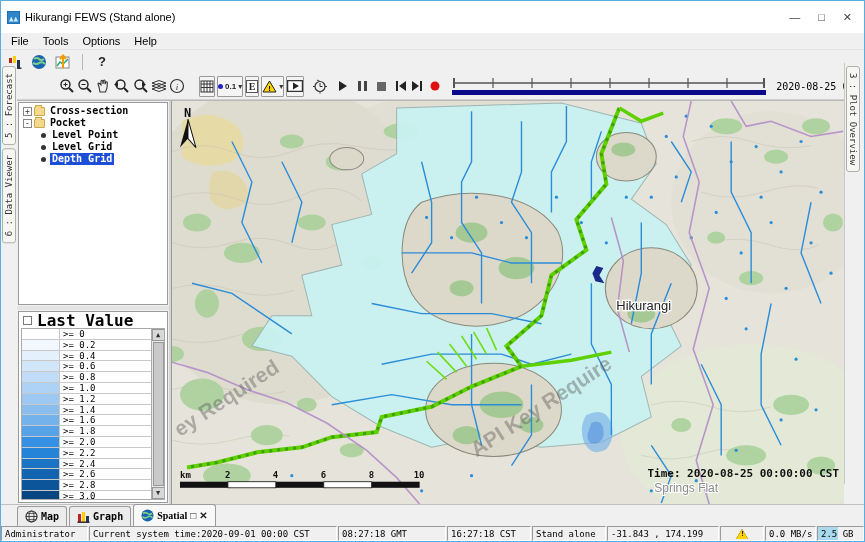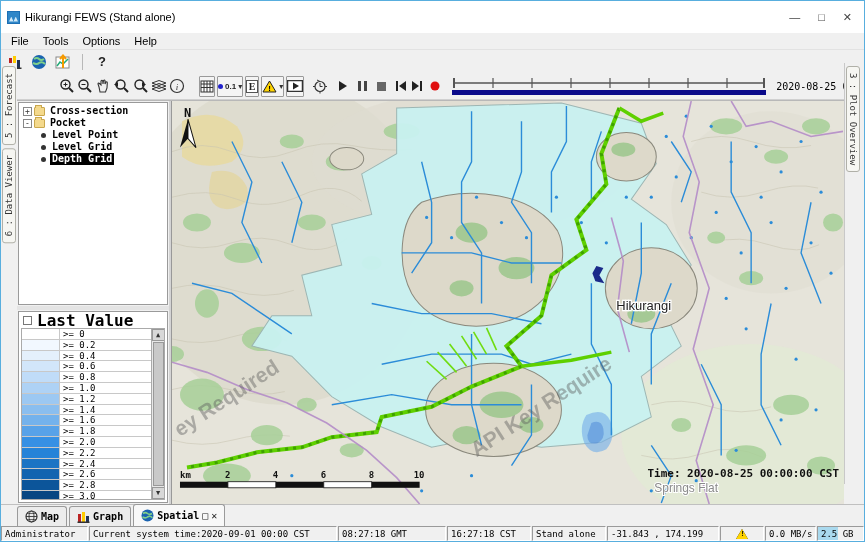--- a/index.html
+++ b/index.html
@@ -44,40 +44,40 @@
   
   .main{flex:1 1 auto;display:flex;margin-left:16px;margin-right:20px;min-height:0;border-top:1px solid #b8b8b8;}
   .left-panel{width:154px;flex:0 0 auto;display:flex;flex-direction:column;border-right:2px solid #d4d4d4;background:#f0f0f0;}
   .tree-panel{flex:0 0 203px;background:#fff;border:1px solid #9a9a9a;margin:1px;overflow:hidden;font-family:"DejaVu Sans Mono",monospace;font-size:10px;font-weight:bold;padding-top:2px;}
   .tree-row{display:flex;align-items:center;height:12px;line-height:12px;white-space:nowrap;}
   .expander{width:9px;height:9px;border:1px solid #888;background:#fff;font-size:8px;line-height:7px;text-align:center;margin:0 2px 0 4px;color:#333;font-weight:normal;flex:0 0 auto;}
   .folder{width:11px;height:9px;background:#f4d98c;border:1px solid #caa84e;border-radius:1px;margin-right:3px;flex:0 0 auto;position:relative;}
   .folder:before{content:"";position:absolute;top:-3px;left:0;width:5px;height:2px;background:#f4d98c;border:1px solid #caa84e;border-bottom:none;}
   .bullet{width:5px;height:5px;border-radius:50%;background:#333;margin:0 4px 0 22px;flex:0 0 auto;}
   .tree-label{padding:0 2px;}
-  .tree-label.selected{background:#000000;color:#fff;}
+  .tree-label.selected{background:#1d4ed8;color:#fff;}
   .splitter{flex:0 0 4px;background:#e4e4e4;}
   .legend-panel{flex:1 1 auto;background:#fff;border:1px solid #9a9a9a;margin:1px;display:flex;flex-direction:column;overflow:hidden;font-family:"DejaVu Sans Mono",monospace;}
   .lg-head{height:16px;display:flex;align-items:center;padding:2px 4px;font-size:16px;font-weight:bold;flex:0 0 auto;}
   .checkbox{width:9px;height:9px;border:1px solid #777;background:#fff;margin-right:5px;flex:0 0 auto;}
   .lg-table{flex:1 1 auto;border:1px solid #aaa;margin:0 2px 2px 2px;display:flex;overflow:hidden;}
   .lg-rows{flex:1 1 auto;}
   .lg-row{display:flex;height:10.8px;border-bottom:1px solid #c8c8c8;}
   .lg-sw{width:38px;flex:0 0 auto;border-right:1px solid #c8c8c8;}
   .lg-lb{flex:1;font-size:9px;line-height:10px;padding-left:3px;}
   .lg-scroll{width:13px;flex:0 0 auto;background:#e8e8e8;border-left:1px solid #aaa;display:flex;flex-direction:column;justify-content:space-between;align-items:center;}
   .sc-btn{width:13px;height:12px;background:#d8d8d8;border:1px solid #999;font-size:7px;line-height:10px;text-align:center;color:#333;}
   .sc-thumb{width:11px;flex:1;margin:1px 0;background:#c9c9c9;border:1px solid #999;}
   
   .map-area{flex:1 1 auto;position:relative;min-width:0;border-left:1px solid #999;}
   .map-area svg{display:block;width:100%;height:100%;}
   
   .tabrow{height:22px;display:flex;align-items:flex-end;padding-left:16px;gap:2px;border-top:1px solid #c0c0c0;flex:0 0 auto;background:#f0f0f0;}
   .btab{display:flex;align-items:center;gap:3px;border:1px solid #9a9a9a;border-bottom:none;border-radius:3px 3px 0 0;background:#ececec;padding:2px 7px;height:20px;font-size:10px;font-family:"DejaVu Sans Mono",monospace;font-weight:bold;}
-  .btab.active{background:#f8f8f8;height:22px;}
+  .btab.active{background:#f8f8f8;height:22px;font-family:Liberation Serif, serif;}
   .tab-glyph{font-size:10px;font-weight:bold;color:#222;line-height:10px;}
   .logsrow{height:20px;display:flex;align-items:center;padding-left:16px;flex:0 0 auto;background:#f0f0f0;}
   .logs-btn{border:1px solid #9a9a9a;border-radius:3px;background:#f4f4f4;padding:1px 8px;font-size:10px;font-family:"DejaVu Sans Mono",monospace;font-weight:bold;}
   
   .statusbar{height:15px;display:flex;gap:1px;background:#e8e8e8;flex:0 0 auto;font-family:"DejaVu Sans Mono",monospace;font-size:9px;}
   .st-seg{border:1px solid;border-color:#9a9a9a #fff #fff #9a9a9a;background:#f0f0f0;padding:0 3px;display:flex;align-items:center;white-space:nowrap;overflow:hidden;}
   .st-mem{background:linear-gradient(to right,#a9d9ee 0 45%,#f0f0f0 45%);}
   .warn-tri{width:0;height:0;border-left:6px solid transparent;border-right:6px solid transparent;border-bottom:10px solid #ffd400;position:relative;filter:drop-shadow(0 0 0.5px #000);}
   .warn-tri:after{content:"!";position:absolute;left:-1.5px;top:1px;font-size:7px;font-weight:bold;color:#000;}
 </style>

